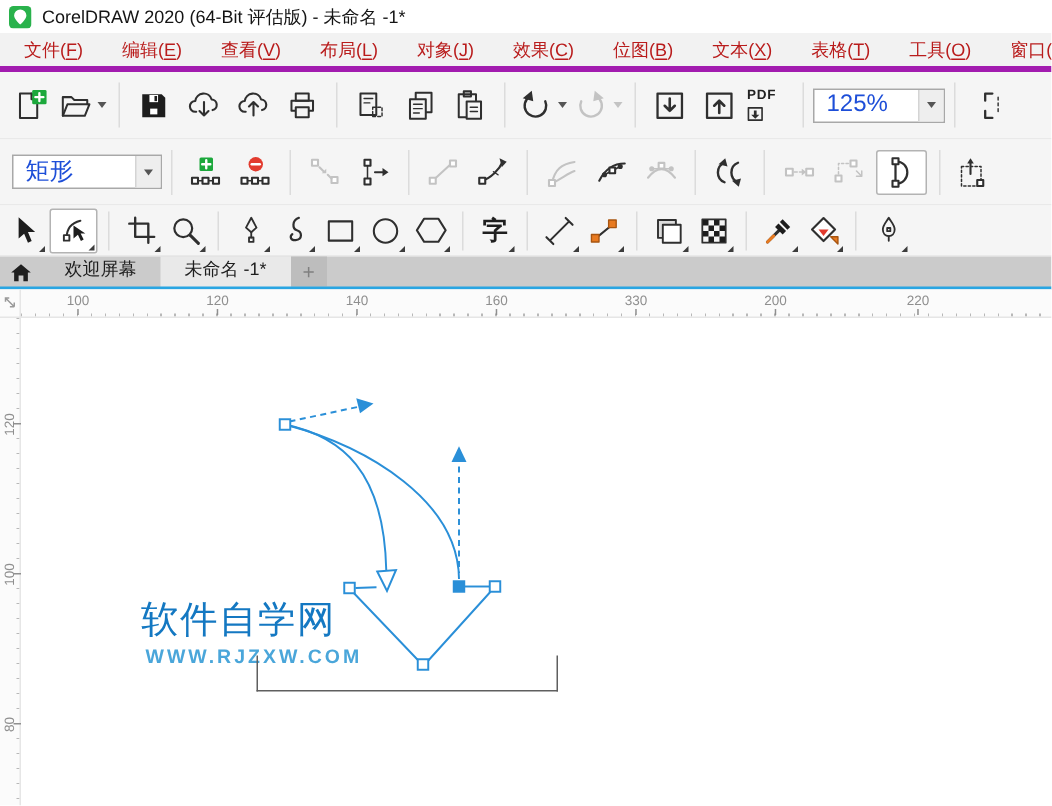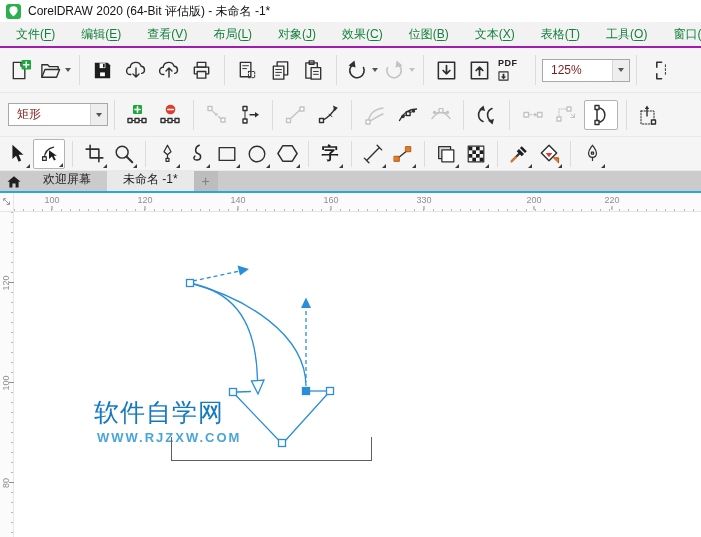--- a/index.html
+++ b/index.html
@@ -1,39 +1,39 @@
 <!DOCTYPE html>
 <html style="--accent: #29a5e2; --draw: #2a8fd8; --wm1: #1478c2; --wm2: #4aa6da; --green: #1ca83c; --red: #e23b2e; --orange: #e87a20;"><head>
 <meta charset="utf-8">
 <style>
   *{margin:0;padding:0;box-sizing:border-box}
   html,body{width:701px;height:537px;overflow:hidden}
   body{font-family:"Liberation Sans","DejaVu Sans",sans-serif;background:#fff}
   #app{position:relative;width:701px;height:522px;background:#fff}
 
   .titlebar{height:22px;background:#fff;display:flex;align-items:center;gap:7px;padding-left:6px;font-size:12px;color:#141414}
-  .menubar{height:26px;background:#f2f2f2;display:flex;align-items:center;font-size:12px;color:#15803d;border-bottom:2px solid #a21caf;padding-left:3px}
+  .menubar{height:26px;background:#f2f2f2;display:flex;align-items:center;font-size:12px;color:#b91c1c;border-bottom:4px solid #a21caf;padding-left:3px}
   .menu-item{padding:0 13px;height:100%;display:flex;align-items:center;white-space:nowrap}
   .menu-item u{text-underline-offset:2px}
 
   .tb{background:#f5f5f5;display:flex;align-items:center}
   .tb1{height:45px;padding:0 4px;border-bottom:1px solid #e9e9e9}
   .tb2{height:44px;padding:0 5px;border-bottom:1px solid #e9e9e9}
   .tb3{height:34px;padding:0 2px;border-bottom:1px solid #e9e9e9}
   .btn{height:32px;min-width:29px;display:flex;align-items:center;justify-content:center;position:relative;margin:0 2px;gap:3px}
   .tb3 .btn{height:30px;min-width:28px;margin:0 1px}
   .sep{width:1px;height:30px;background:#dcdcdc;margin:0 6px;flex:none}
   .tb3 .sep{height:26px}
   .caret{width:0;height:0;border-left:3.5px solid transparent;border-right:3.5px solid transparent;border-top:4px solid #555}
   .caret.dis{border-top-color:#c3c3c3}
   .pressed{background:#fff;border:1px solid #b3b3b3;border-radius:2px}
   .fly::after{content:'';position:absolute;right:1px;bottom:1px;border-left:4px solid transparent;border-bottom:4px solid #3c3c3c}
 
   .combo{display:flex;align-items:stretch;background:#fff;border:1px solid #a8a8a8;height:23px}
-  .combo .val{display:flex;align-items:center;padding:0 8px;font-size:12px;color:#7f1d1d;flex:1;white-space:nowrap}
+  .combo .val{display:flex;align-items:center;padding:0 8px;font-size:16px;color:#1d4ed8;flex:1;white-space:nowrap}
   .combo .dd{width:17px;display:flex;align-items:center;justify-content:center;background:#eee;border-left:1px solid #d4d4d4}
   .pdfbtn{display:flex;flex-direction:column;align-items:flex-start;justify-content:center;line-height:1}
   .pdflbl{font-size:9px;font-weight:bold;color:#222;letter-spacing:.5px}
 
   svg.ic{fill:none;stroke:#2f2f2f;stroke-width:1.4;stroke-linecap:round;stroke-linejoin:round}
   svg.ic.g{stroke:#c3c3c3}
   .ic .f{fill:#2f2f2f;stroke:none}
   .ic.g .f{fill:#c3c3c3}
   .ic .fw{fill:#fff;stroke:none}
   .ic .sw{stroke:#fff;stroke-width:1.6;fill:none}
@@ -528,21 +528,21 @@
         <div class="hlabel-wrap" style="left: 317px;">
           <span class="hlabel">160</span>
           <i class="htick"></i>
         </div>
 
         <div class="hlabel-wrap" style="left: 410px;">
           <span class="hlabel">330</span>
           <i class="htick"></i>
         </div>
 
-        <div class="hlabel-wrap" style="left: 503px; margin-left: 17px;">
+        <div class="hlabel-wrap" style="left: 503px;">
           <span class="hlabel">200</span>
           <i class="htick"></i>
         </div>
 
         <div class="hlabel-wrap" style="left: 598px; text-align: center;">
           <span class="hlabel">220</span>
           <i class="htick"></i>
         </div>
       </div>
     <div class="vruler">

